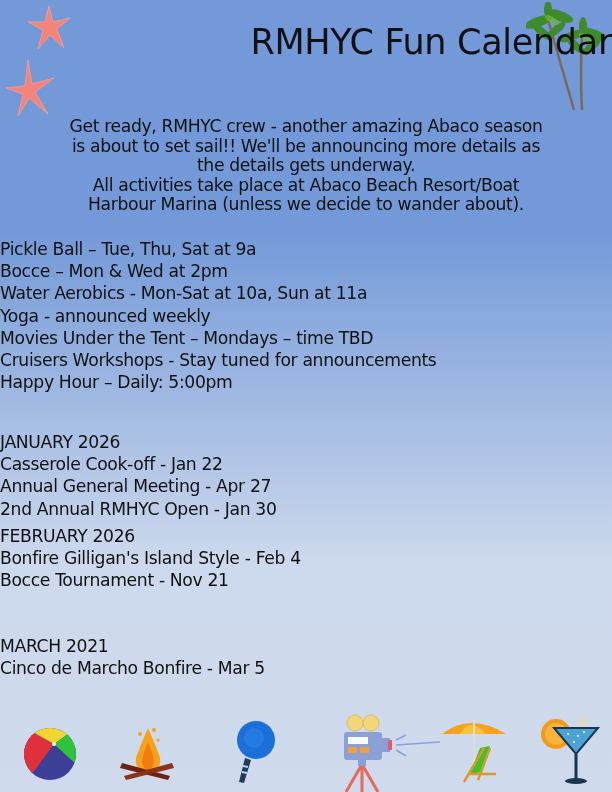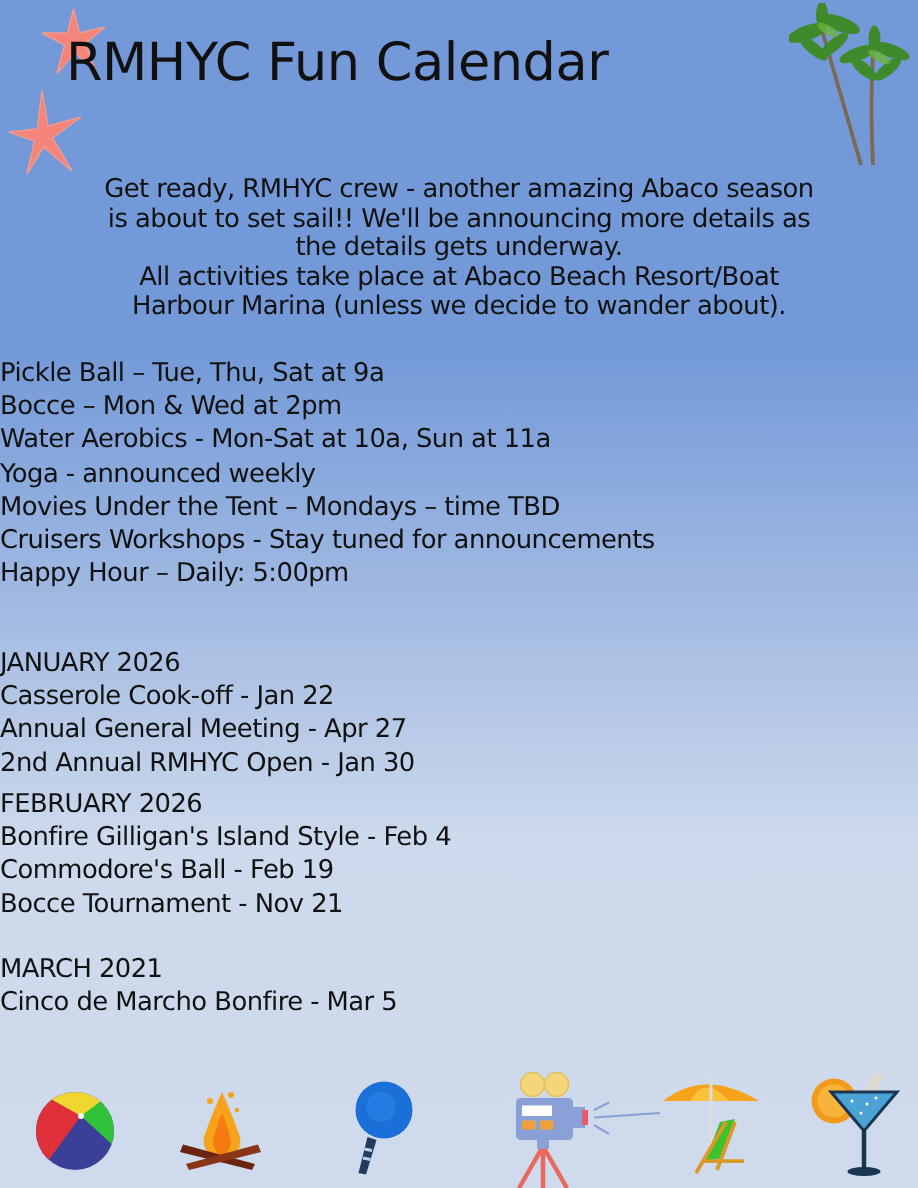--- a/index.html
+++ b/index.html
@@ -2,21 +2,21 @@
 <html><head>
 <meta charset="utf-8">
 <style>
   html, body { margin: 0; padding: 0; }
   body {
     width: 612px; height: 792px; overflow: hidden; position: relative;
     font-family: "DejaVu Sans", sans-serif; color: #111;
     background: linear-gradient(to bottom, #7399d8 0px, #7399d8 230px, #a6bde3 420px, #cdd9ec 560px, #cfdaec 792px);
   }
   .title {
-    position: absolute; left: 0; right: 0; top: 18px; text-align: left;
+    position: absolute; left: 0; right: 0; top: 18px; text-align: right;
     font-size: 35px; line-height: 48px; font-weight: normal; letter-spacing: -0.3px; padding-left: 44px;
   }
   .intro {
     position: absolute; left: 0; right: 0; top: 117px; text-align: center;
     font-size: 17.2px; line-height: 19.6px; letter-spacing: -0.35px;
   }
   .block {
     position: absolute; left: 0; right: 0; 
     font-size: 17.2px; line-height: 22.2px; letter-spacing: -0.35px;
   }
@@ -78,21 +78,20 @@
 <div class="block" style="top:431px">
   <div>JANUARY 2026</div>
   <div>Casserole Cook-off - Jan 22</div>
   <div>Annual General Meeting - Apr 27</div>
   <div>2nd Annual RMHYC Open - Jan 30</div>
 </div>
 
 <div class="block" style="top:525px">
   <div>FEBRUARY 2026</div>
   <div>Bonfire Gilligan's Island Style - Feb 4</div>
-  <div>Commodore's Ball - Feb 19</div>
   <div>Bocce Tournament - Nov 21</div>
 </div>
 
 <div class="block" style="top:635px">
   <div>MARCH 2021</div>
   <div>Cinco de Marcho Bonfire - Mar 5</div>
 </div>
 
 <svg class="icon" style="left:22px;top:726px" width="56" height="56" viewBox="0 0 56 56">
   <defs>

